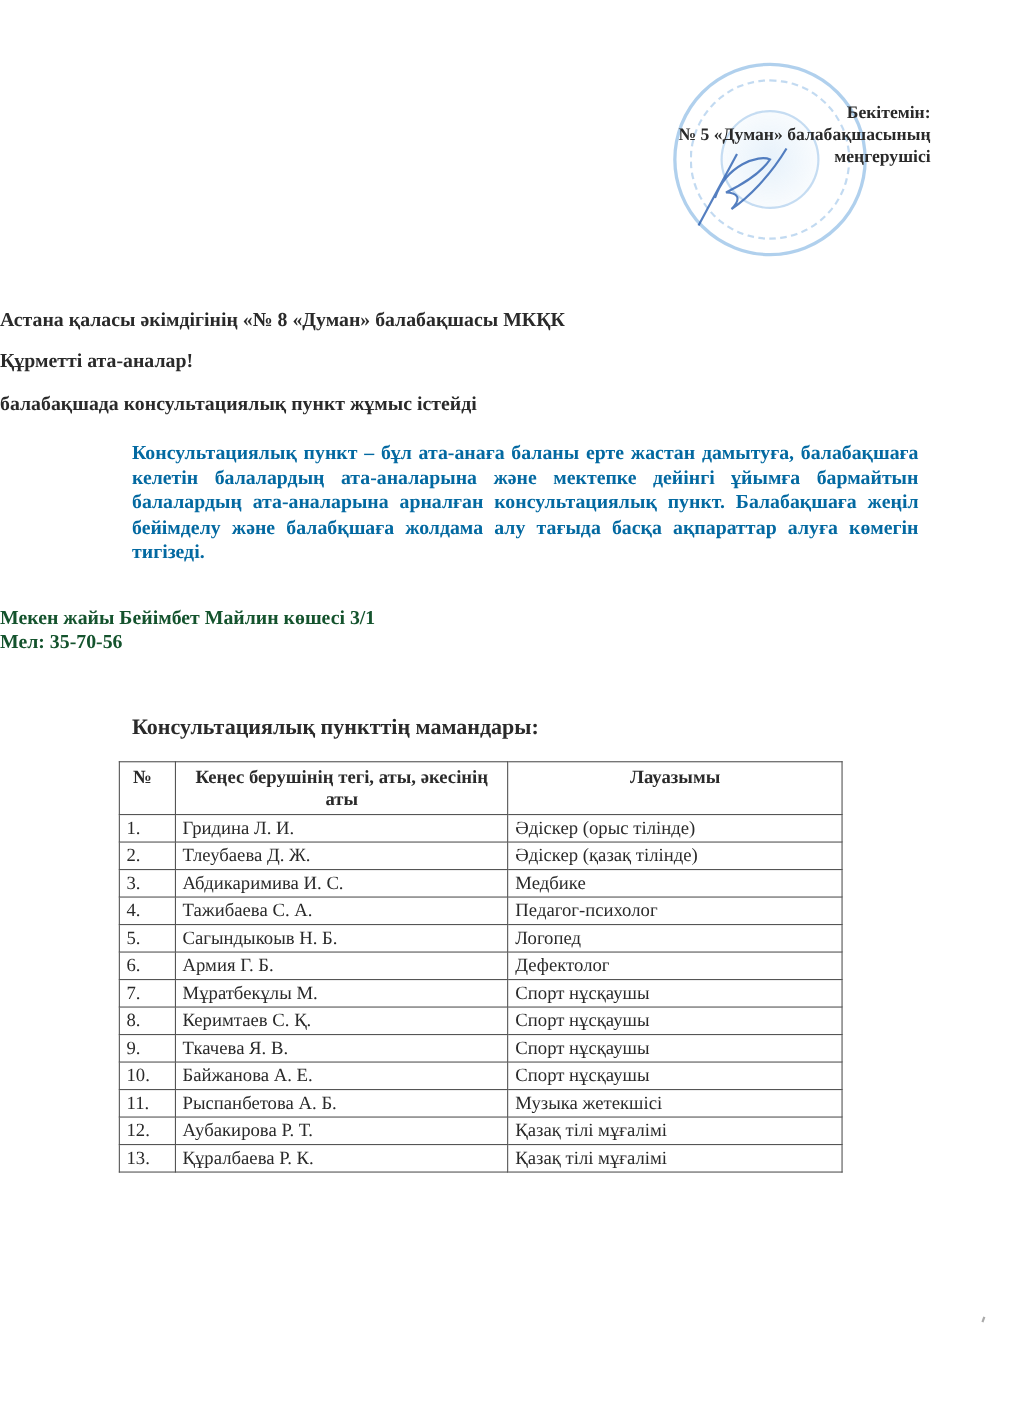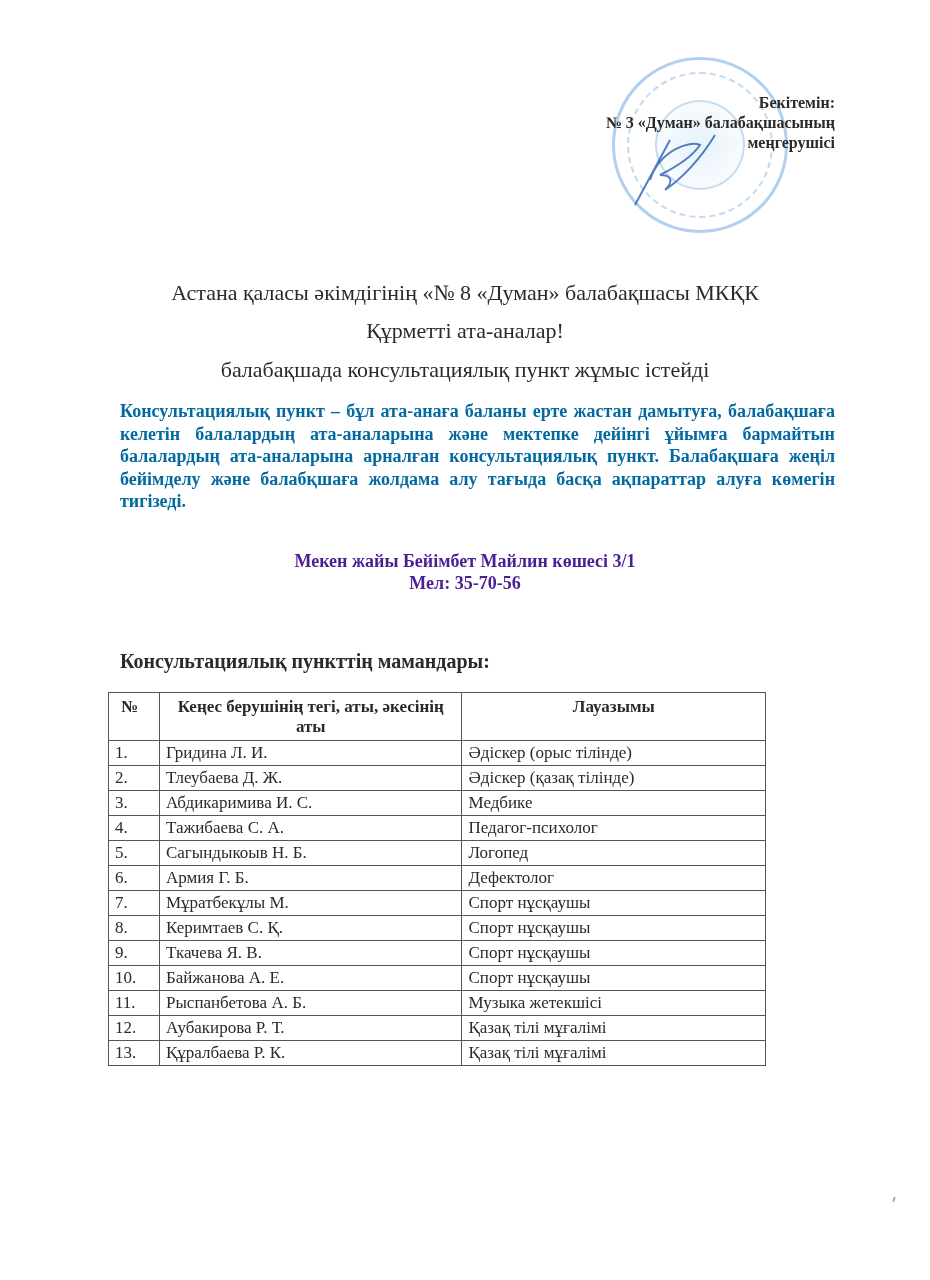--- a/index.html
+++ b/index.html
@@ -20,43 +20,43 @@
     border-radius: 50%; border: 2px dashed rgba(80,150,215,0.35);
   }
   .stamp::after {
     content: ""; position: absolute; left: 40px; top: 40px; right: 40px; bottom: 40px;
     border-radius: 50%; border: 2px solid rgba(80,150,215,0.30);
     background: radial-gradient(circle, rgba(120,180,230,0.18) 0%, rgba(120,180,230,0.05) 70%);
   }
   .signature { position: absolute; left: 630px; top: 120px; width: 90px; height: 90px; }
 
   .approve {
-    position: absolute; right: 95px; top: 93px; text-align: right;
+    position: absolute; right: 84px; top: 93px; text-align: right;
     font-size: 16px; font-weight: bold; line-height: 20px; color: #2a2a2a;
   }
   .approve .sign-line {
     display: inline-block; width: 150px; border-bottom: 1px solid #333;
     height: 14px; vertical-align: baseline; margin-right: 2px;
   }
 
   .center-title {
-    position: absolute; left: 0; width: 930px; text-align: center;
-    font-size: 22px; font-weight: normal; color: #2a2a2a;
+    position: absolute; left: 0; width: 930px; 
+    font-size: 18px; font-weight: bold; color: #2a2a2a;
   }
   .t1 { top: 280px; }
   .t2 { top: 318px; }
   .t3 { top: 357px; }
 
   .para {
     position: absolute; left: 120px; width: 715px; top: 400px;
     font-size: 18px; font-weight: bold; line-height: 22.5px; text-align: justify;
     color: #0369a1;
   }
-  .address { position: absolute; left: 0; width: 930px; top: 550px; text-align: center;
-    font-size: 18px; font-weight: bold; line-height: 22px; color: #4c1d95; }
+  .address { position: absolute; left: 0; width: 930px; top: 550px; text-align: left;
+    font-size: 18px; font-weight: bold; line-height: 22px; color: #14532d; }
 
   .spec-title { position: absolute; left: 120px; top: 650px; font-size: 20px; font-weight: bold; color: #2a2a2a; }
 
   table.staff {
     position: absolute; left: 108px; top: 692px; width: 658px;
     border-collapse: collapse; font-size: 17px; color: #2a2a2a;
   }
   table.staff th, table.staff td { border: 1px solid #555; padding: 0 0 0 6px; text-align: left; }
   table.staff th { font-weight: bold; vertical-align: top; text-align: center; padding: 4px 4px 0 4px; height: 43px; font-size: 17px; line-height: 20px; }
   table.staff th.num { text-align: left; padding-left: 12px; }
@@ -71,21 +71,21 @@
 
 <div class="page">
 
   <div class="stamp"></div>
   <svg class="signature" viewBox="0 0 90 90">
     <path d="M5 85 L40 20 M20 60 C30 30, 60 20, 70 25 C60 40, 40 50, 30 55 C40 55, 45 60, 35 70 C50 60, 70 40, 85 15" fill="none" stroke="#2a5fb0" stroke-width="2" opacity="0.8"></path>
   </svg>
 
   <div class="approve">
     <div>Бекітемін:</div>
-    <div>№ 3 «Думан» балабақшасының</div>
+    <div>№ 5 «Думан» балабақшасының</div>
     <div>меңгерушісі</div>
   </div>
 
   <div class="center-title t1">Астана қаласы әкімдігінің «№ 8 «Думан» балабақшасы МКҚК</div>
   <div class="center-title t3">балабақшада консультациялық пункт жұмыс істейді</div>
   <div class="center-title t2">Құрметті ата-аналар!</div>
 
   <div class="para">Консультациялық пункт – бұл ата-анаға баланы ерте жастан дамытуға, балабақшаға келетін балалардың ата-аналарына және мектепке дейінгі ұйымға бармайтын балалардың ата-аналарына арналған консультациялық пункт. Балабақшаға жеңіл бейімделу және балабқшаға жолдама алу тағыда басқа ақпараттар алуға көмегін тигізеді.</div>
 
   <div class="address">

